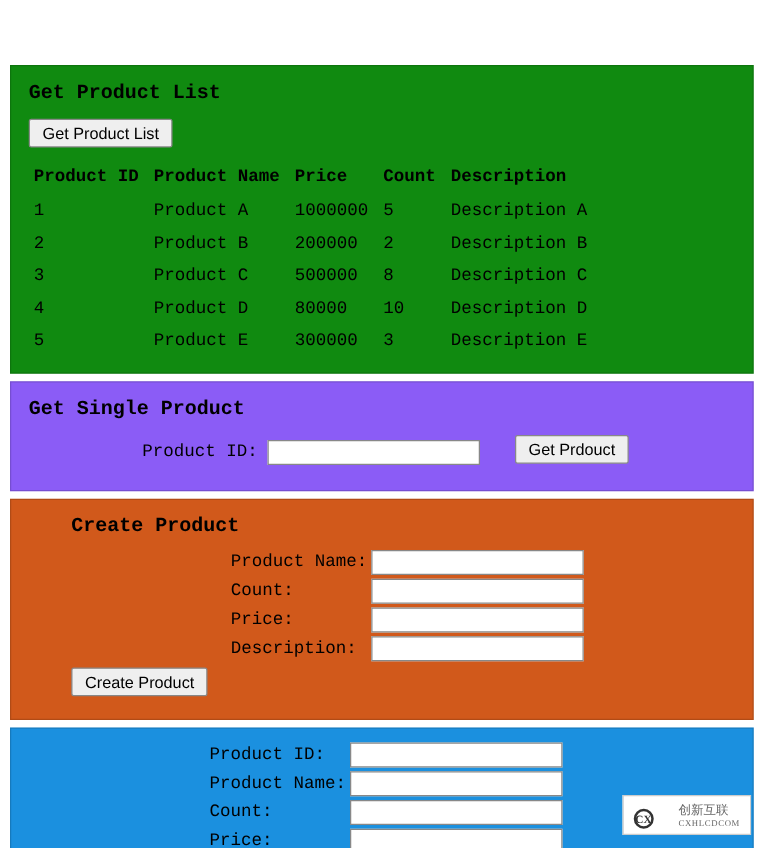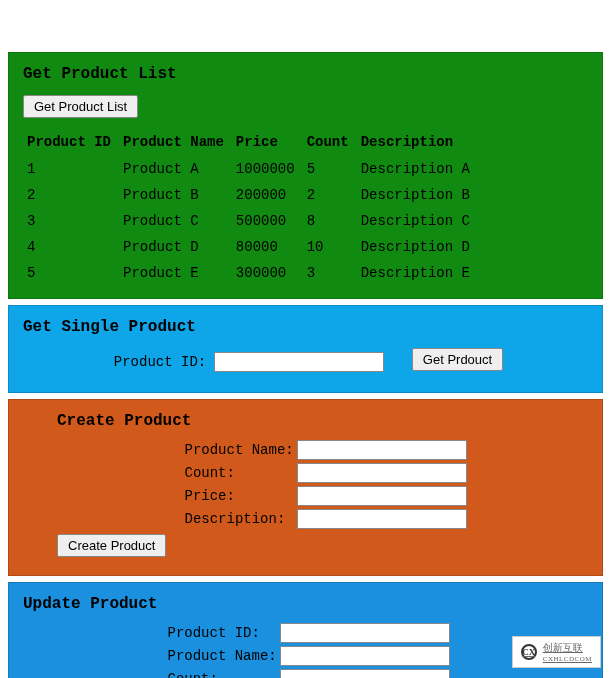--- a/index.html
+++ b/index.html
@@ -15,21 +15,21 @@
     padding: 8px 10px 12px 10px;
     margin-bottom: 6px;
     border: 1px solid rgba(0,0,0,0.15);
   }
   .panel-green {
     background: #108A10;
     color: #000;
     margin-top: 44px;
   }
   .panel-lime {
-    background: #0ea5e9;
+    background: #8b5cf6;
     color: #000;
   }
   .panel-orange {
     background: #D1591B;
     color: #000;
     padding-left: 44px;
   }
   .panel-blue {
     background: #1B90DF;
     color: #000;
@@ -95,25 +95,24 @@
     margin-left: 28px;
   }
   .watermark {
     position: fixed;
     bottom: 10px;
     right: 10px;
     background: #fff;
     border: 1px solid #ccc;
     padding: 4px 8px;
     display: flex;
-    align-items: center;
-    gap: 6px;
+    align-items: flex-end;
+    gap: 20px;
     font-size: 10px;
     color: #666;
-    text-decoration: underline;
   }
   .watermark .logo {
     width: 16px;
     height: 16px;
     border: 2px solid #333;
     border-radius: 50%;
     display: flex;
     align-items: center;
     justify-content: center;
     font-weight: bold;
@@ -201,21 +200,20 @@
     <input type="text" value="" style="">
   </div>
   <div class="row">
     <label>Description:</label>
     <input type="text" value="" style="">
   </div>
   <button>Create Product</button>
 </div>
 
 <div class="panel panel-blue">
-  <h2>Update Product</h2>
   <div class="row">
     <label>Product ID:</label>
     <input type="text" value="" style="">
   </div>
   <div class="row">
     <label>Product Name:</label>
     <input type="text" value="" style="">
   </div>
   <div class="row">
     <label>Count:</label>

